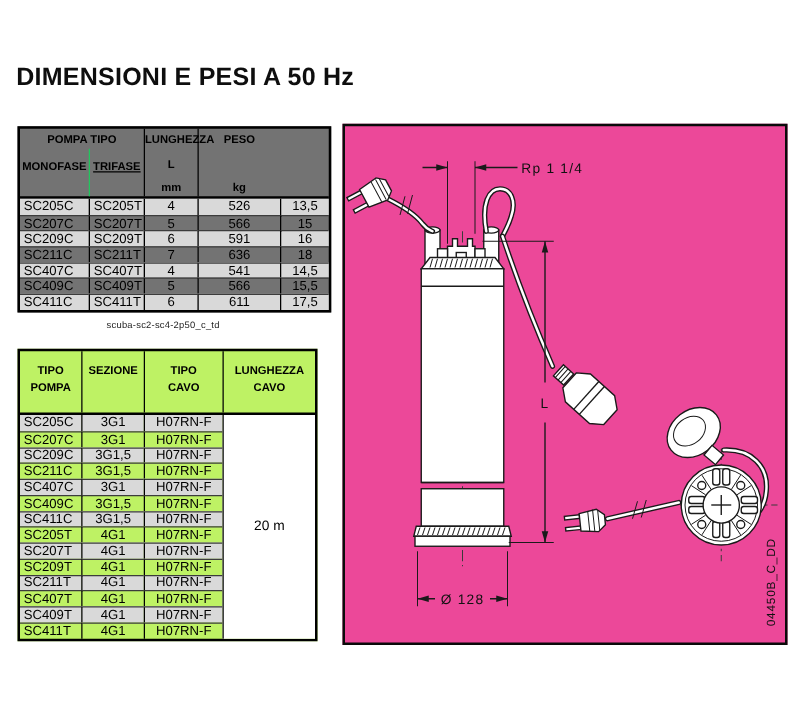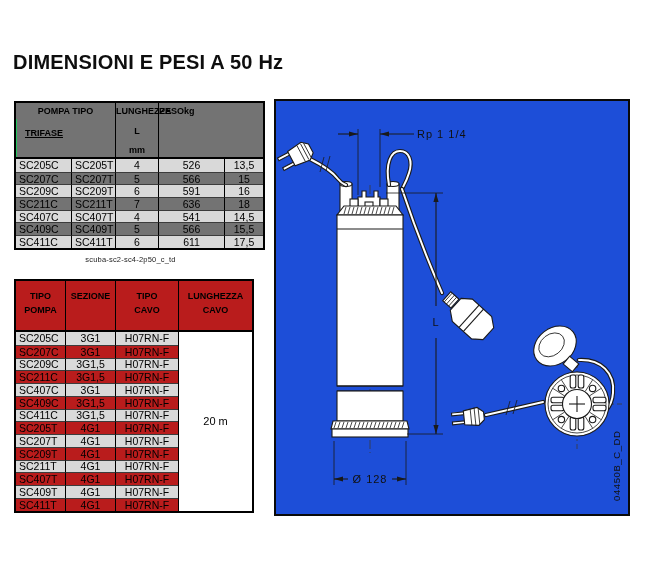--- a/index.html
+++ b/index.html
@@ -19,54 +19,54 @@
   .hcell:first-child{border-left:none;}
   .pompa-tipo-cell{grid-column:1 / span 2;display:flex;flex-direction:column;}
   .pompa-tipo-top{height:16px;display:flex;align-items:center;justify-content:center;}
   .mono-tri{flex:1;display:grid;grid-template-columns:55px 44px;}
   .mono-tri>div{display:flex;align-items:center;justify-content:center;padding-bottom:10px;box-sizing:border-box;}
   .mono-tri>div:last-child{border-left:1px solid #22c55e;text-decoration:underline;}
   .numero-cell{display:flex;flex-direction:column;align-items:center;justify-content:center;
                padding-bottom:8px;box-sizing:border-box;line-height:12px;}
   .dim-cell{display:flex;flex-direction:column;justify-content:space-between;
             padding:3px 0 2px 0;box-sizing:border-box;line-height:10px;}
-  .peso-cell{display:flex;flex-direction:row;
+  .peso-cell{display:flex;flex-direction:column;justify-content:space-between;
              padding:3px 0 2px 0;box-sizing:border-box;line-height:10px;}
   .t-body{display:grid;grid-template-columns:55px 44px 43px 66px 39px;grid-auto-rows:12.7px;}
   .row{display:contents;}
   .t-body .row>div{box-sizing:border-box;border-top:1px solid #3c3c3c;font-size:10.5px;
         display:flex;align-items:center;overflow:hidden;white-space:nowrap;}
   .t-body .row:first-child>div{border-top:none;}
   .t-body .row>div:nth-child(n+2){border-left:1px solid #000;}
   .t-body .row:nth-child(odd)>div{background:#d9d9d9;}
   .cl{padding-left:3px;justify-content:flex-start;}
   .cc{justify-content:center;}
 
   #caption1{position:absolute;left:5px;top:255px;width:251px;text-align:center;
             font-size:7.5px;color:#1c1c1c;letter-spacing:0.2px;}
 
   
   #table2{position:absolute;left:14px;top:279px;width:240px;border:2px solid #000;
-          background:#b91c1c;box-sizing:border-box;}
+          background:#bef264;box-sizing:border-box;}
   .t2-head{display:grid;grid-template-columns:49px 50px 63px 74px;height:49px;
            border-bottom:2px solid #000;font-size:9px;font-weight:bold;}
   .t2-head .hcell{padding-top:8px;line-height:14px;}
   .t2-body{display:grid;grid-template-columns:49px 50px 63px 74px;grid-auto-rows:12.75px;}
   .t2-body .row>div{box-sizing:border-box;border-top:1px solid #3c3c3c;font-size:10.5px;
         display:flex;align-items:center;overflow:hidden;white-space:nowrap;}
   .t2-body .row:first-child>div{border-top:none;}
   .t2-body .row>div:nth-child(n+2){border-left:1px solid #000;}
   .t2-body .row:nth-child(odd)>div{background:#d9d9d9;}
   .lunghezza-cell{grid-column:4;grid-row:1 / span 14;border-left:1px solid #000;
         box-sizing:border-box;display:flex;align-items:center;justify-content:center;
         font-size:11px;background:#fff;text-align:center;}
 
   
   #drawing{position:absolute;left:274px;top:99px;width:356px;height:417px;
-           border:2px solid #0a0a0a;box-sizing:border-box;background:#1d4ed8;}
+           border:2px solid #0a0a0a;box-sizing:border-box;background:#ec4899;}
   #drawing svg{display:block;width:352px;height:413px;}
   .ln{stroke:#1a1a1a;stroke-width:1.1;fill:none;}
   .lnf{stroke:#1a1a1a;stroke-width:1.1;fill:#ffffff;}
   .thin{stroke:#1a1a1a;stroke-width:0.8;fill:none;}
   .cdash{stroke:#3a3a3a;stroke-width:0.8;fill:none;stroke-dasharray:9 3 2 3;}
   .cableb{stroke:#1a1a1a;stroke-width:4.2;fill:none;stroke-linecap:round;}
   .cablew{stroke:#ffffff;stroke-width:2.0;fill:none;stroke-linecap:round;}
   .arr{fill:#1a1a1a;stroke:none;}
   .dimtxt{font-family:"Liberation Sans",sans-serif;font-size:11px;fill:#111;letter-spacing:1px;}
   .codetxt{font-family:"Liberation Sans",sans-serif;font-size:9.5px;fill:#111;letter-spacing:0.6px;}
@@ -76,20 +76,21 @@
 
 <div class="title">
   <div>DIMENSIONI E PESI A 50 Hz</div>
 </div>
 
 <div id="table1">
   <div class="t1-head">
     <div class="hcell pompa-tipo-cell">
       <div class="pompa-tipo-top">POMPA TIPO</div>
       <div class="mono-tri">
+        <div>MONOFASE</div>
         <div>TRIFASE</div>
       </div>
     </div>
     <div class="hcell dim-cell">
       <div>LUNGHEZZA</div>
       <div>L</div>
       <div>mm</div>
     </div>
     <div class="hcell peso-cell">
       <div>PESO</div>

